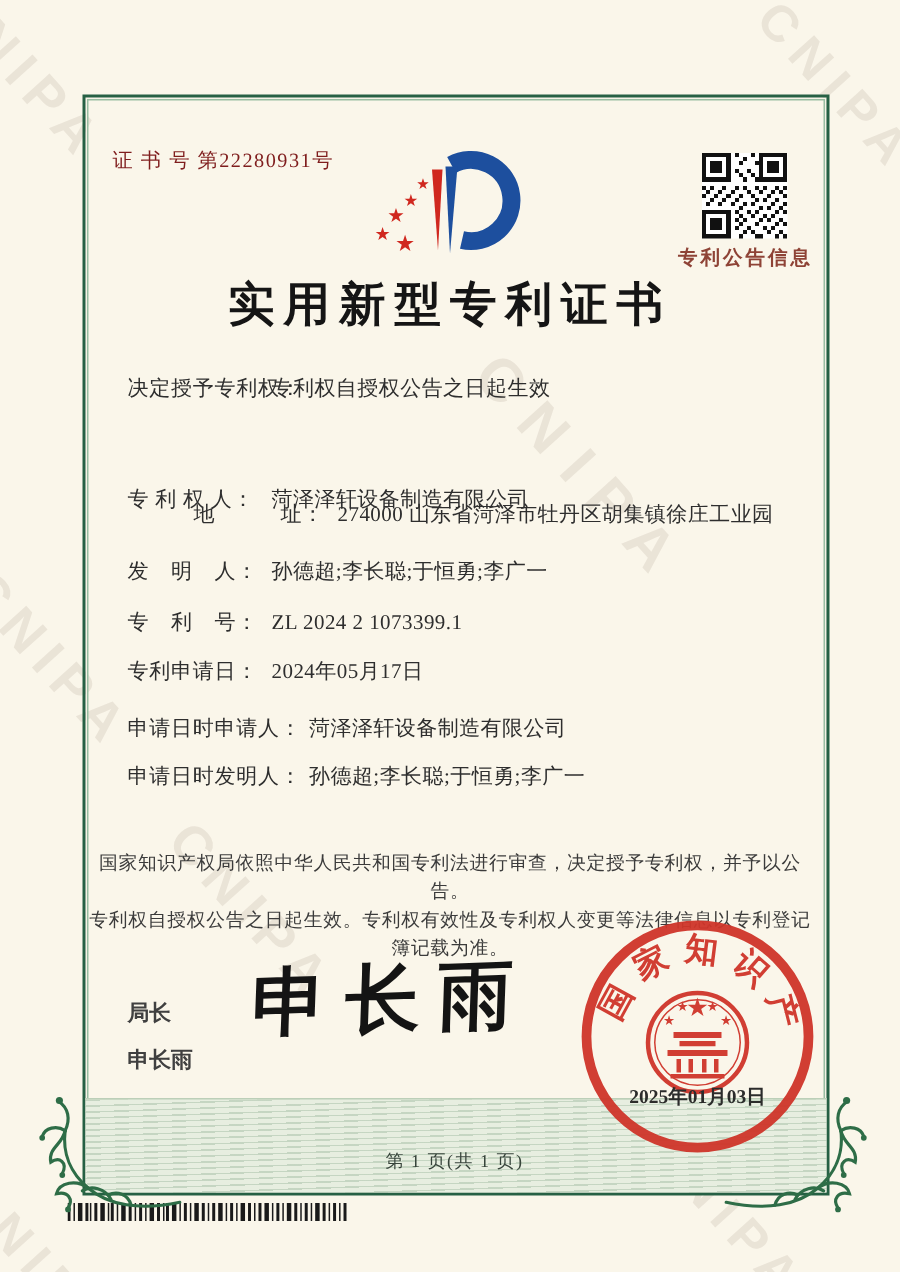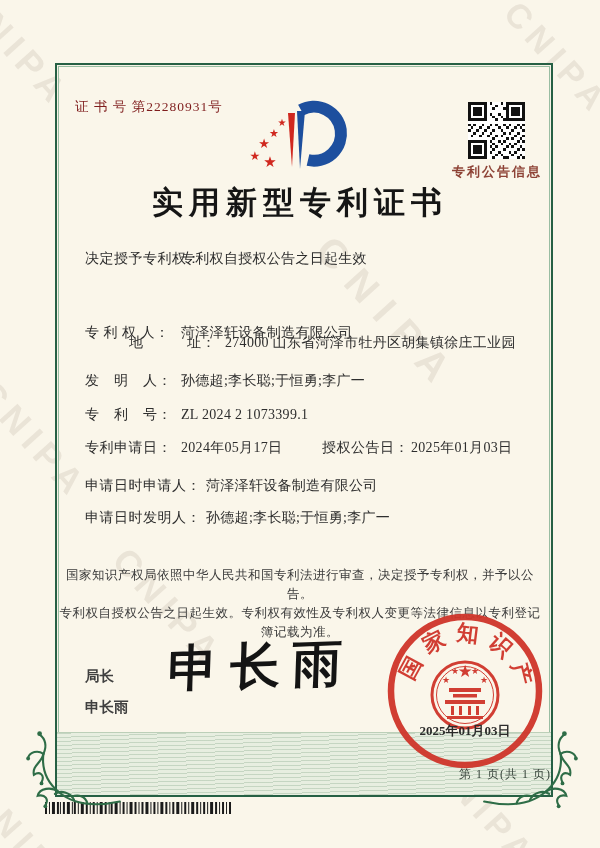--- a/index.html
+++ b/index.html
@@ -57,21 +57,21 @@
   
   .officer{position:absolute;left:85px;top:661px;font-size:14.5px;font-weight:bold;color:#404040;line-height:31px;z-index:3;}
   .signature{
     position:absolute;left:168px;top:633px;font-size:50px;font-weight:600;color:#141414;
     letter-spacing:12px;transform:rotate(-2deg) skewX(-4deg);z-index:4;white-space:nowrap;
   }
   
   .seal{position:absolute;left:385px;top:611px;width:160px;height:160px;z-index:5;opacity:0.95;}
   
   .page-info{
-    position:absolute;left:55px;width:496px;top:766px;text-align:right;
+    position:absolute;left:55px;width:496px;top:766px;text-align:center;
     font-size:12px;color:#37443b;letter-spacing:1px;z-index:4;
   }
   .barcode{position:absolute;left:45px;top:802px;width:187px;height:12px;z-index:3;}
 </style>
 </head>
 <body>
 
 <div class="page">
 
   <span class="wm" style="left:-18px;top:-20px;font-size:36px;">CNIPA</span>
@@ -163,23 +163,20 @@
       <span class="lab">地　　　址：</span><span class="val">274000 山东省菏泽市牡丹区胡集镇徐庄工业园</span>
     </div>
     <div class="frow" style="top:122px;">
       <span class="lab">发　明　人：</span><span class="val">孙德超;李长聪;于恒勇;李广一</span>
     </div>
     <div class="frow" style="top:156px;width:445px;">
       <span class="lab">专　利　号：</span><span class="val">ZL 2024 2 1073399.1</span>
     </div>
     <div class="frow" style="top:189px;width:445px;">
       <span class="lab">专利申请日：</span><span class="val">2024年05月17日</span>
-      <span class="rightcol">
-        <span class="lab">授权公告日：</span><span class="val">2025年01月03日</span>
-      </span>
     </div>
     <div class="frow" style="top:227px;">
       <span class="lab wide">申请日时申请人：</span><span class="val">菏泽泽轩设备制造有限公司</span>
     </div>
     <div class="frow" style="top:259px;">
       <span class="lab wide">申请日时发明人：</span><span class="val">孙德超;李长聪;于恒勇;李广一</span>
     </div>
   </div>
 
   <div class="statement">

